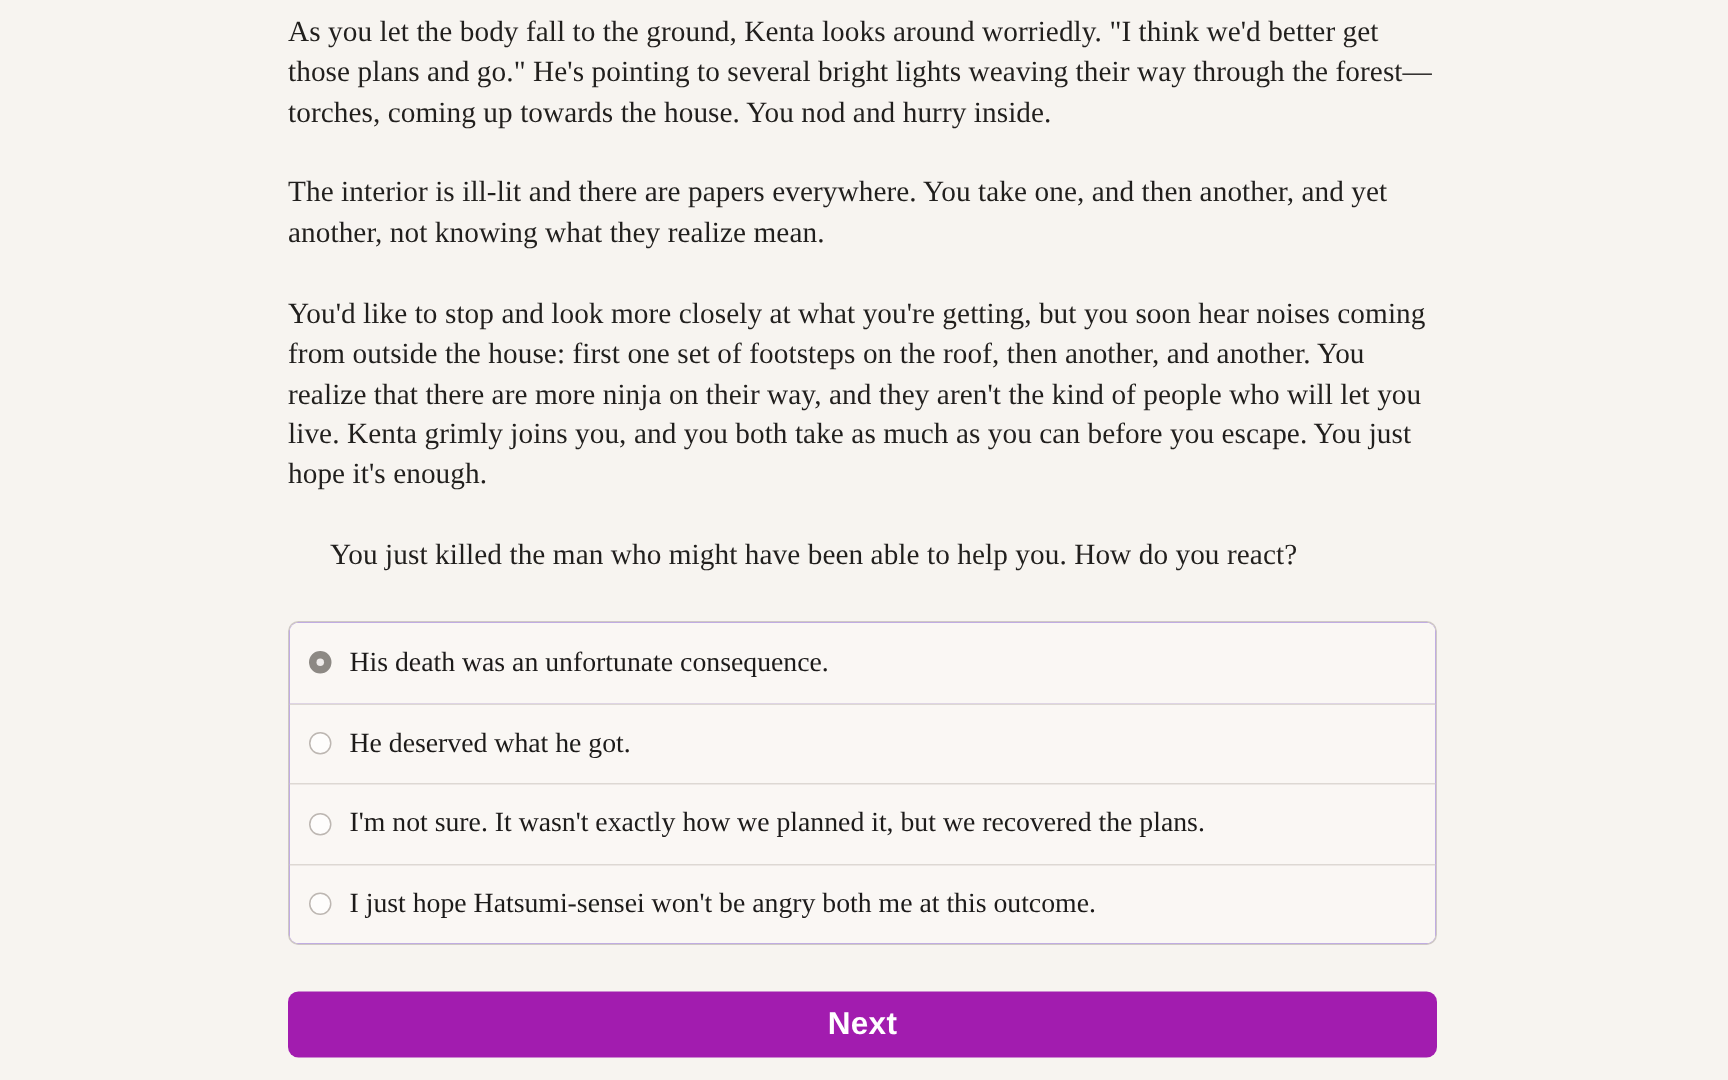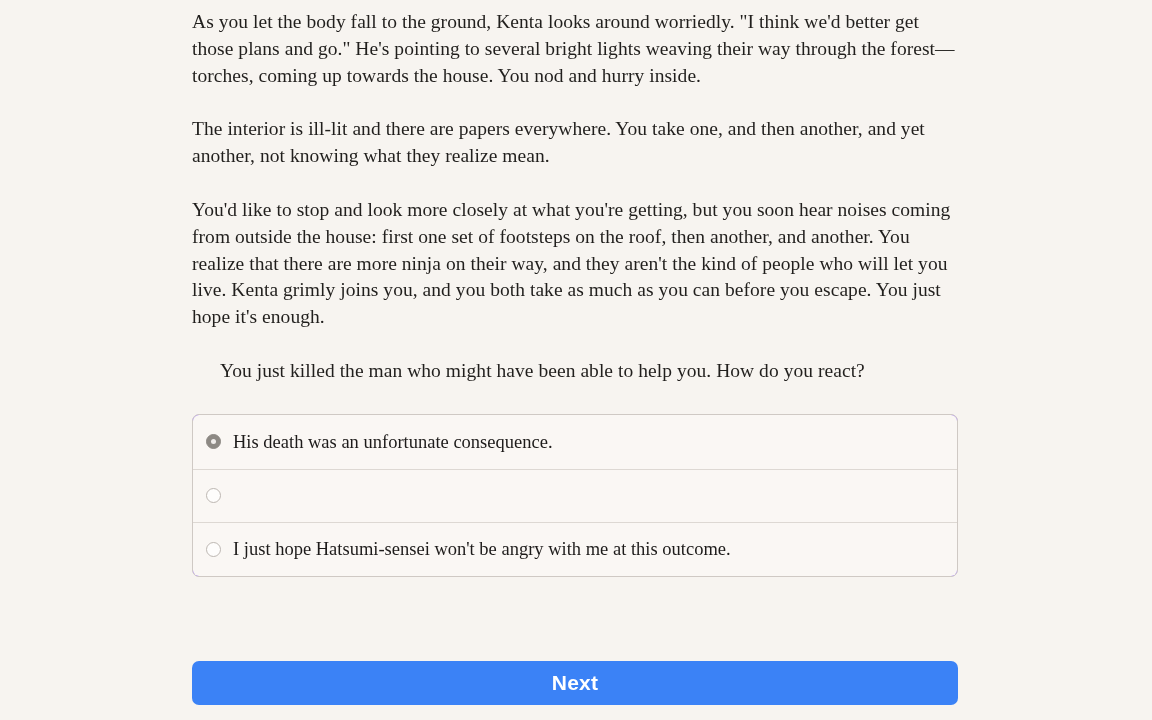--- a/index.html
+++ b/index.html
@@ -114,21 +114,21 @@
   
   .next-button {
     position: absolute;
     left: 192px;
     top: 661px;
     width: 766px;
     height: 44px;
     box-sizing: border-box;
     border: none;
     border-radius: 7px;
-    background: #3b82f6;
+    background: #a21caf;
     color: #ffffff;
     font-family: "Liberation Sans", "DejaVu Sans", sans-serif;
     font-size: 21px;
     font-weight: bold;
     letter-spacing: 0.2px;
     cursor: pointer;
     display: flex;
     align-items: center;
     justify-content: center;
   }
@@ -147,27 +147,32 @@
     </div>
   </div>
 
   <div class="options">
 
     <div class="option selected">
       <span class="radio"></span>
       <span class="option-label">His death was an unfortunate consequence.</span>
     </div>
 
-
     <div class="option">
       <span class="radio"></span>
+      <span class="option-label">He deserved what he got.</span>
     </div>
 
     <div class="option">
       <span class="radio"></span>
-      <span class="option-label">I just hope Hatsumi-sensei won't be angry with me at this outcome.</span>
+      <span class="option-label">I'm not sure. It wasn't exactly how we planned it, but we recovered the plans.</span>
+    </div>
+
+    <div class="option">
+      <span class="radio"></span>
+      <span class="option-label">I just hope Hatsumi-sensei won't be angry both me at this outcome.</span>
     </div>
 
   </div>
 
   <button class="next-button">Next</button>
 
 </div>
 
 </body></html>

